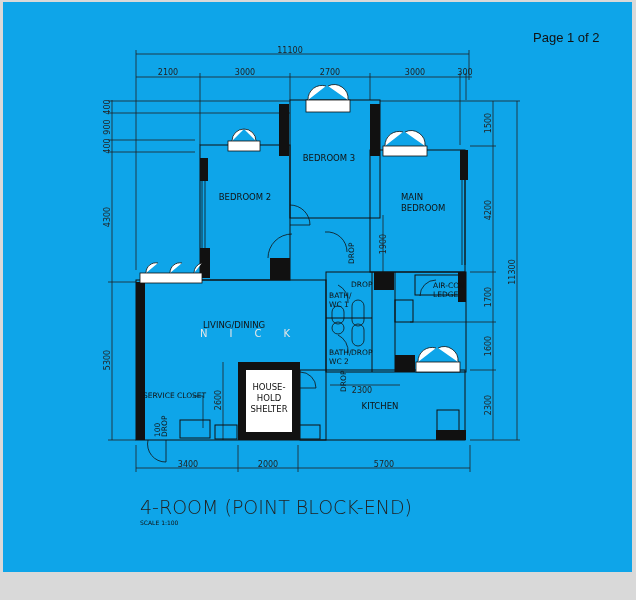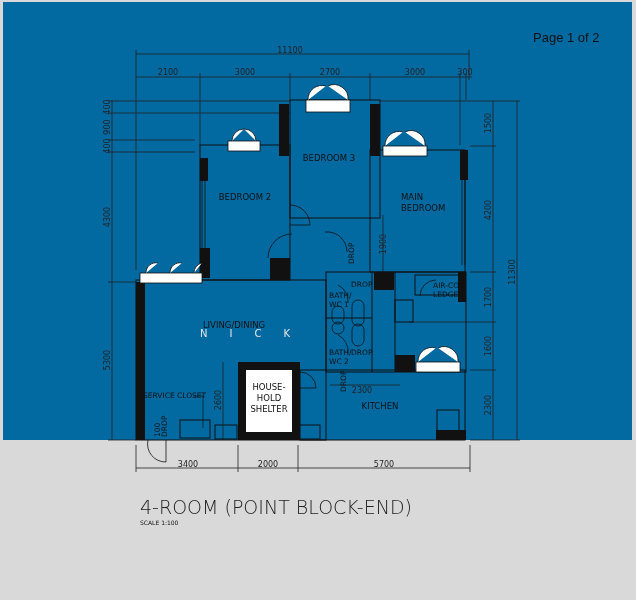--- a/index.html
+++ b/index.html
@@ -1,17 +1,17 @@
 <!DOCTYPE html>
 <html><head>
 <meta charset="utf-8">
 <style>
   html, body { margin:0; padding:0; }
   body { width:636px; height:600px; position:relative; overflow:hidden; background:#d9d9d9; font-family:"Liberation Sans", sans-serif; }
-  .page { position:absolute; left:3px; top:2px; width:629px; height:438px; background:#0369a1; }
+  .page { position:absolute; left:3px; top:2px; width:629px; height:570px; background:#0ea5e9; }
   .page-indicator { position:absolute; left:530px; top:28px; font-size:13px; color:#111; font-family:"Liberation Sans", sans-serif; }
   svg { position:absolute; left:0; top:0; }
   .dim { font-family:"DejaVu Sans", sans-serif; font-size:8px; fill:#222; }
   .room { font-family:"DejaVu Sans", sans-serif; font-size:8.5px; fill:#111; }
   .small { font-family:"DejaVu Sans", sans-serif; font-size:7.5px; fill:#111; }
   .title { font-family:"DejaVu Sans", sans-serif; font-size:19px; fill:#222; font-weight:300; }
   .scale { font-family:"DejaVu Sans", sans-serif; font-size:6px; fill:#111; }
   .wm { font-family:"DejaVu Sans", sans-serif; font-size:10px; fill:#e6e6e6; letter-spacing:22px; }
 </style>
 </head>

